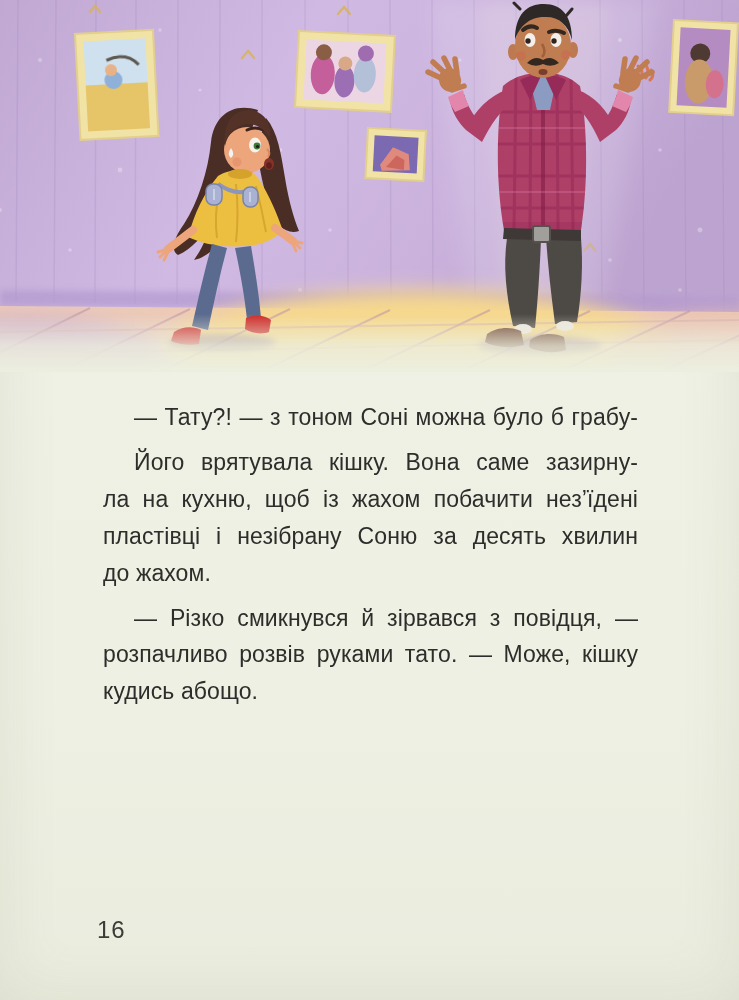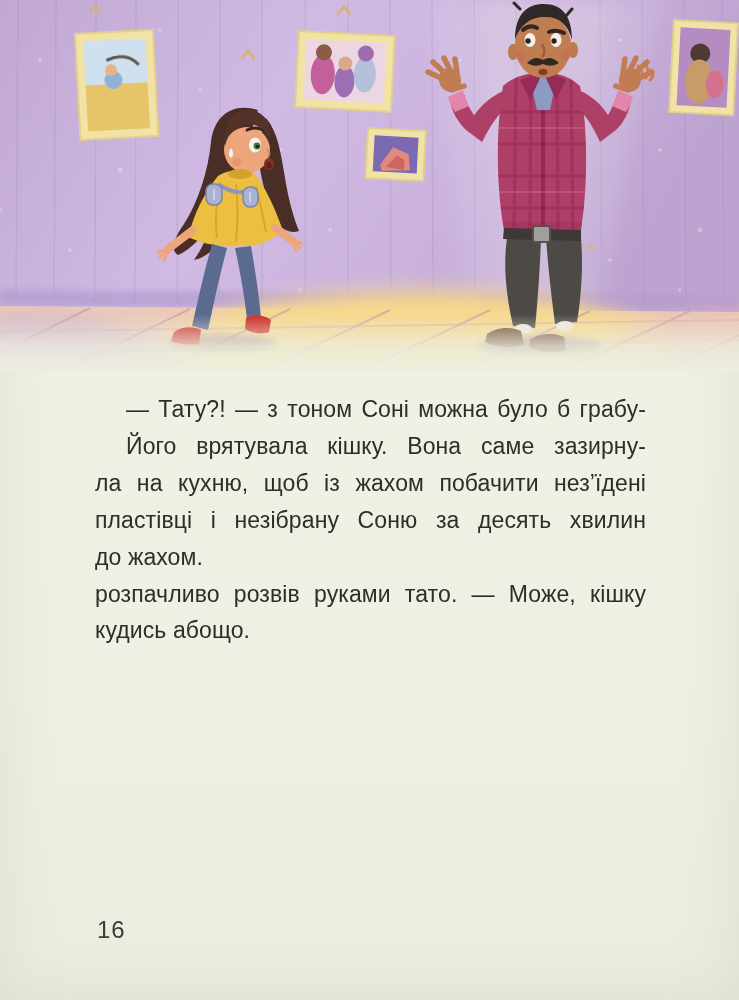--- a/index.html
+++ b/index.html
@@ -17,21 +17,21 @@
   .illu-fade{
     position:absolute;left:0;bottom:0;width:100%;height:58px;
     background:linear-gradient(180deg,rgba(236,239,224,0) 0%,rgba(236,239,224,0.78) 55%,#ecefe0 100%);
     pointer-events:none;
   }
   .story{
     position:absolute;left:95px;top:391px;width:551px;
     color:var(--text,#2e2d2b);
     font-size:23px;line-height:36.9px;letter-spacing:0.1px;
   }
-  .para{margin:0;padding:0;}
+  .para{margin:8px;padding:0;}
   .line{display:block;text-align:justify;text-align-last:justify;}
   .line.last{text-align-last:left;}
   .line.first{text-indent:31px;}
   .page-number{
     position:absolute;left:97px;top:916px;
     font-size:24px;color:#3c3b38;letter-spacing:1px;
   }
 </style>
 </head>
 <body>
@@ -324,20 +324,21 @@
     <p class="para">
       <span class="line first">— Тату?! — з тоном Соні можна було б грабу-</span>
     </p>
     <p class="para">
       <span class="line first">Його врятувала кішку. Вона саме зазирну-</span>
       <span class="line">ла на кухню, щоб із жахом побачити нез’їдені</span>
       <span class="line">пластівці і незібрану Соню за десять хвилин</span>
       <span class="line last">до жахом.</span>
     </p>
     <p class="para">
+      <span class="line first">— Різко смикнувся й зірвався з повідця, —</span>
       <span class="line">розпачливо розвів руками тато. — Може, кішку</span>
       <span class="line last">кудись абощо.</span>
     </p>
   </div>
 
   <div class="page-number">16</div>
 
 </div>
 
 </body></html>

